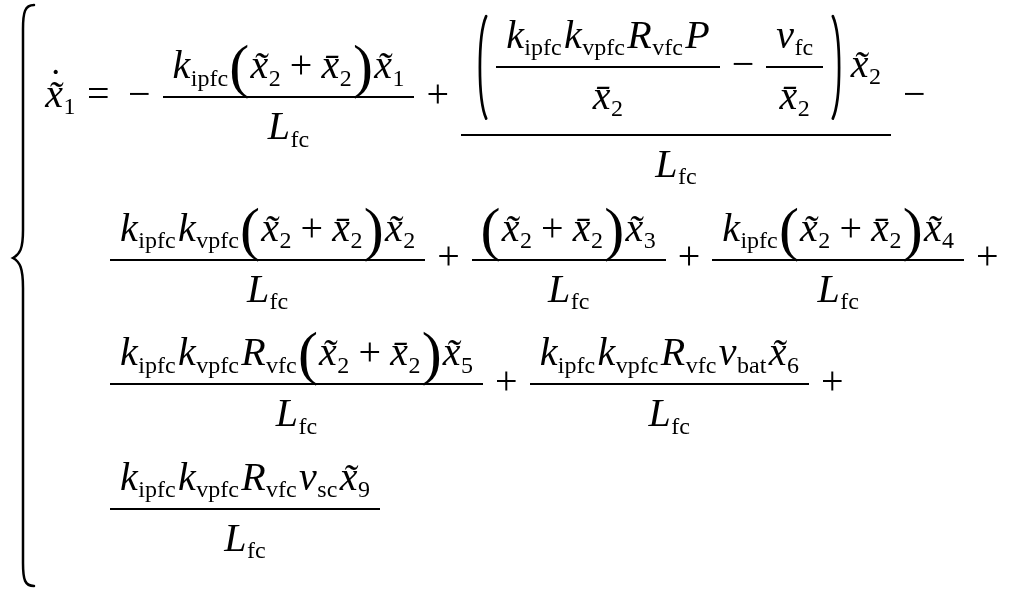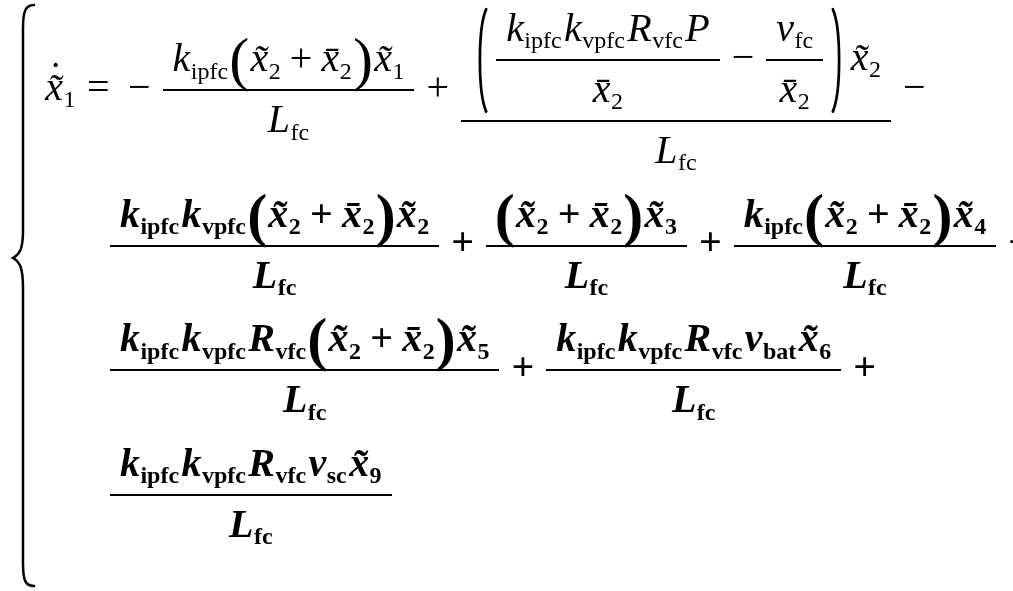--- a/index.html
+++ b/index.html
@@ -8,21 +8,21 @@
     position:relative; width:1013px; height:591px; overflow:hidden;
     background:#ffffff; color:#000000;
     font-family:"Liberation Serif","DejaVu Serif",serif;
     font-size:40px;
   }
   .brace-wrap { position:absolute; left:8px; top:2px; width:30px; height:587px; }
   .brace-wrap svg { display:block; width:100%; height:100%; }
 
   .eqbody { position:absolute; left:44px; top:0; right:2px; padding-top:5px; }
   .eqline { white-space:nowrap; line-height:1.15; }
-  .eqline + .eqline { margin-top:14px;font-weight:bold; }
+  .eqline + .eqline { margin-top:14px; }
   .eqline.ind { margin-left:62px; }
 
   
   .mvar { display:inline-block; position:relative; margin:0 0.03em; }
   .vb   { font-style:italic; }
   .vs   { font-size:0.6em; font-style:normal; vertical-align:-0.3em; margin-left:0.02em; }
   .vdot { position:absolute; left:0; width:0.52em; top:-0.2em; text-align:center;
           font-style:normal; line-height:1; font-size:1em; }
 
   
@@ -32,21 +32,21 @@
   
   .p1 { font-size:1.5em; line-height:0.6; vertical-align:-0.14em; }
 
   
   .frac { display:inline-block; vertical-align:middle; text-align:center; margin:0 0.1em; }
   .num  { display:block; padding:0 0.22em 0.1em; }
   .den  { display:block; border-top:0.068em solid #000; padding:0.13em 0.22em 0; }
 
   
   .pg  { display:inline-block; position:relative; vertical-align:middle;
-         padding:0 0.5em; margin:0 0.06em; }
+         padding:0 0.5em; margin:7px 0.06em; }
   .pgc { display:inline; }
   .par { position:absolute; top:0.05em; bottom:0.05em; width:0.4em; }
   .par.l { left:0.03em; }
   .par.r { right:0.03em; }
   .par svg { display:block; width:100%; height:100%; }
 </style>
 </head>
 <body>
 
 <div class="canvas">

